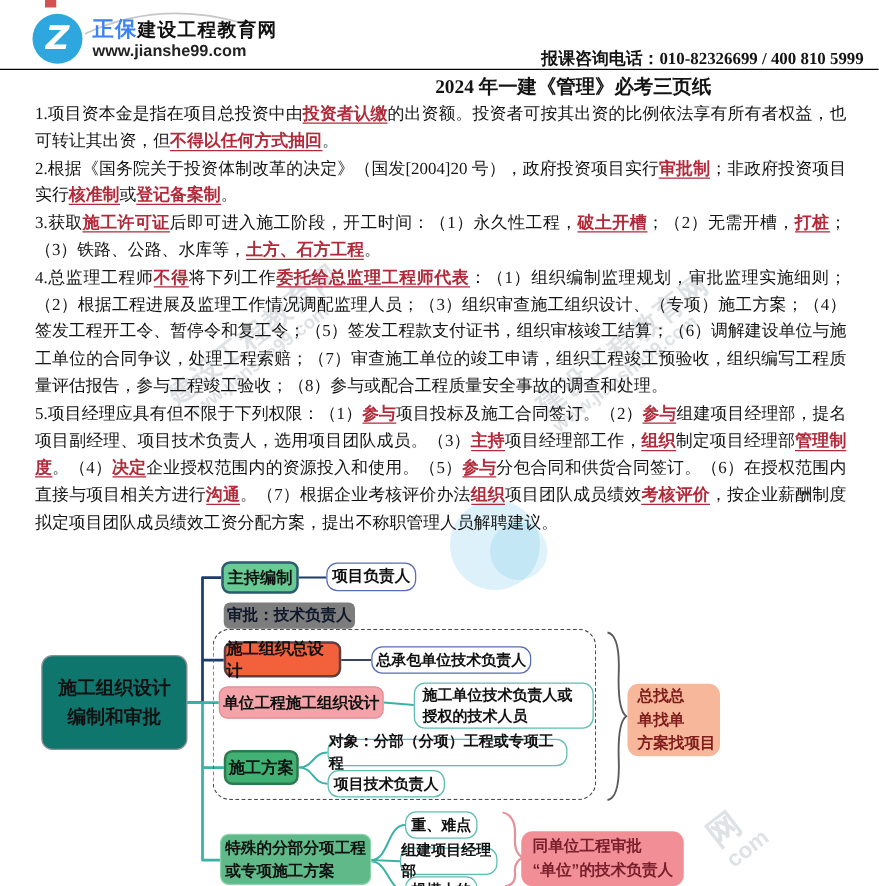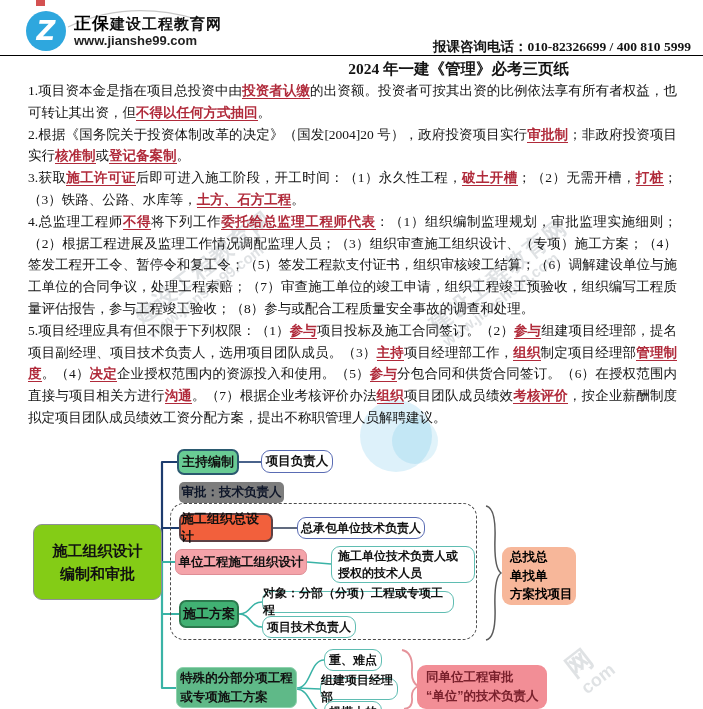--- a/index.html
+++ b/index.html
@@ -5,21 +5,21 @@
   html,body{margin:0;padding:0;}
   body{width:703px;height:709px;background:#ffffff;position:relative;overflow:hidden;
        font-family:"Liberation Serif", serif;color:#141414;}
   
   .artifact{position:absolute;left:36px;top:0;width:9px;height:6px;background:#c33;opacity:.85;}
   .logo{position:absolute;left:26px;top:9px;width:300px;height:46px;}
   .logo-circle{position:absolute;left:0;top:2px;width:40px;height:40px;border-radius:50%;
        background:#2ea7de;color:#fff;display:flex;align-items:center;justify-content:center;
        font-family:"DejaVu Sans",sans-serif;font-weight:bold;font-style:italic;font-size:26px;}
   .brand-line{position:absolute;left:48px;top:3px;white-space:nowrap;font-family:"Liberation Sans",sans-serif;}
-  .brand-cn{color:#000000;font-weight:bold;font-size:17px;letter-spacing:1px;}
+  .brand-cn{color:#3b82f6;font-weight:bold;font-size:17px;letter-spacing:1px;}
   .brand-rest{color:#111;font-weight:bold;font-size:15px;letter-spacing:1px;}
   .site{position:absolute;left:48px;top:24px;font-family:"Liberation Sans",sans-serif;
        font-weight:bold;font-size:13px;color:#222;}
   .logo-arc{position:absolute;left:40px;top:-6px;}
   .phone{position:absolute;right:12px;top:38px;font-weight:bold;font-size:13.5px;white-space:nowrap;}
   .rule{position:absolute;left:0;right:0;top:55px;border-top:1.5px solid #000;}
   .page-title{position:absolute;left:0;top:59px;width:569px;text-align:right;
        font-weight:bold;font-size:15.5px;}
   
   .body-text{position:absolute;left:28px;top:80px;width:649px;font-size:13.5px;
@@ -37,21 +37,21 @@
   .wm-circle{position:absolute;left:360px;top:400px;width:72px;height:72px;border-radius:50%;
       background:rgba(46,167,222,.16);pointer-events:none;}
   .wm-circle2{position:absolute;left:392px;top:418px;width:46px;height:46px;border-radius:50%;
       background:rgba(46,167,222,.14);pointer-events:none;}
   
   .diagram{position:absolute;left:0;top:440px;width:703px;height:269px;
       font-family:"Liberation Sans",sans-serif;}
   .diagram svg{position:absolute;left:0;top:0;}
   .dg{position:absolute;display:flex;align-items:center;justify-content:center;
       box-sizing:border-box;white-space:pre-line;color:#111;}
-  .dg-root{left:33px;top:84px;width:129px;height:76px;background:#84cc16;border:1.5px solid #8e8f96;
+  .dg-root{left:33px;top:84px;width:117px;height:76px;background:#0f766e;border:1.5px solid #8e8f96;
       border-radius:9px;font-weight:bold;font-size:15px;line-height:1.55;text-align:center;}
   .dg-n1{left:177px;top:9px;width:62px;height:26px;background:#69cb94;border:2px solid #2b5a70;
       border-radius:7px;font-weight:bold;font-size:13px;}
   .dg-c1{left:261px;top:10px;width:72px;height:23px;background:#fff;border:1.6px solid #5a6cb4;
       border-radius:9px;font-weight:600;font-size:12.5px;}
   .dg-n2{left:179px;top:42px;width:105px;height:21px;background:#7d7d7d;border-radius:5px;
       font-weight:bold;font-size:12.5px;color:#0f172a;}
   .dg-dashed{position:absolute;left:170px;top:63px;width:305px;height:135px;
       border:1.6px dashed #4a4a4a;border-radius:14px;}
   .dg-n3{left:179px;top:73px;width:94px;height:29px;background:#f2603c;border:2px solid #5d4044;
@@ -63,21 +63,21 @@
   .dg-c4{left:331px;top:106px;width:144px;height:37px;background:#fff;border:1.6px solid #5fbdb2;
       border-radius:9px;font-weight:600;font-size:12px;line-height:1.4;justify-content:flex-start;
       padding:1px 6px;text-align:left;}
   .dg-n5{left:179px;top:160px;width:60px;height:28px;background:#41b173;border:2px solid #2c7a4e;
       border-radius:7px;font-weight:bold;font-size:13px;}
   .dg-c5a{left:262px;top:151px;width:192px;height:22px;background:#fff;border:1.6px solid #5fbdb2;
       border-radius:9px;font-weight:600;font-size:12px;}
   .dg-c5b{left:262px;top:176px;width:94px;height:22px;background:#fff;border:1.6px solid #5fbdb2;
       border-radius:9px;font-weight:600;font-size:12px;}
   .dg-side1{left:502px;top:107px;width:74px;height:58px;background:#f7b79a;border-radius:9px;
-      font-weight:bold;font-size:12.5px;color:#000000;line-height:1.5;justify-content:flex-start;
+      font-weight:bold;font-size:12.5px;color:#7f1d1d;line-height:1.5;justify-content:flex-start;
       padding-left:8px;text-align:left;}
   .dg-n6{left:176px;top:227px;width:121px;height:41px;background:#5fb988;border:1.6px solid #8fd3ae;
       border-radius:7px;font-weight:bold;font-size:12.5px;line-height:1.5;text-align:left;}
   .dg-c6a{left:324px;top:209px;width:58px;height:22px;background:#fff;border:1.6px solid #5fbdb2;
       border-radius:9px;font-weight:600;font-size:12px;}
   .dg-c6b{left:320px;top:238px;width:78px;height:22px;background:#fff;border:1.6px solid #5fbdb2;
       border-radius:9px;font-weight:600;font-size:12px;}
   .dg-c6c{left:324px;top:261px;width:58px;height:22px;background:#fff;border:1.6px solid #5fbdb2;
       border-radius:9px;font-weight:600;font-size:12px;}
   .dg-side2{left:417px;top:225px;width:130px;height:44px;background:#f28e96;border-radius:9px;

